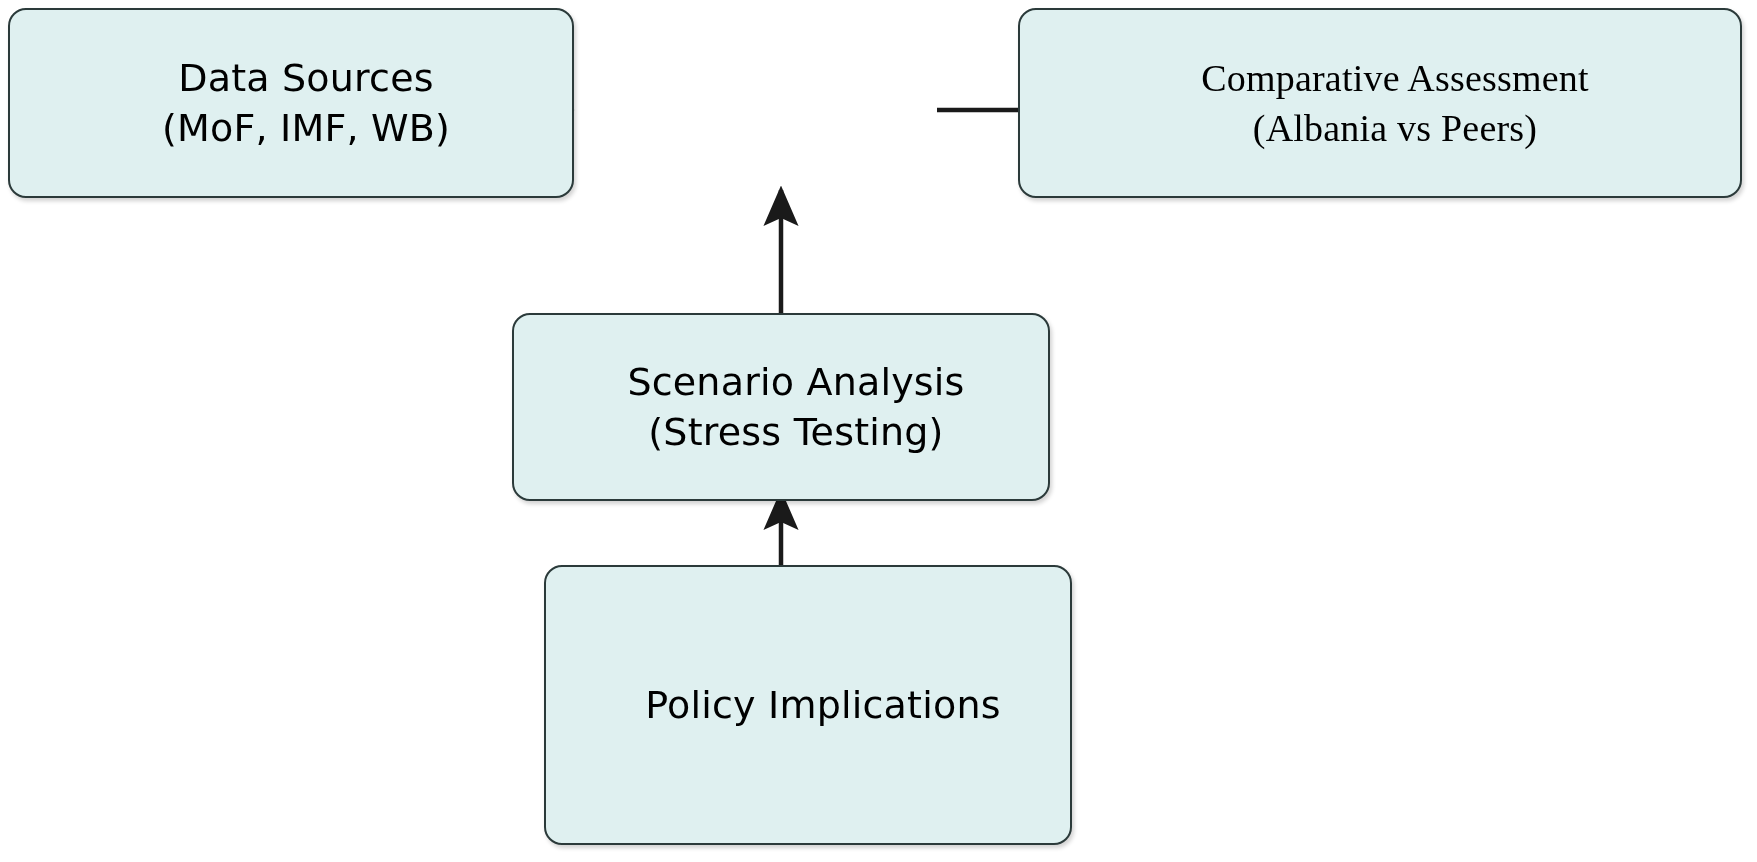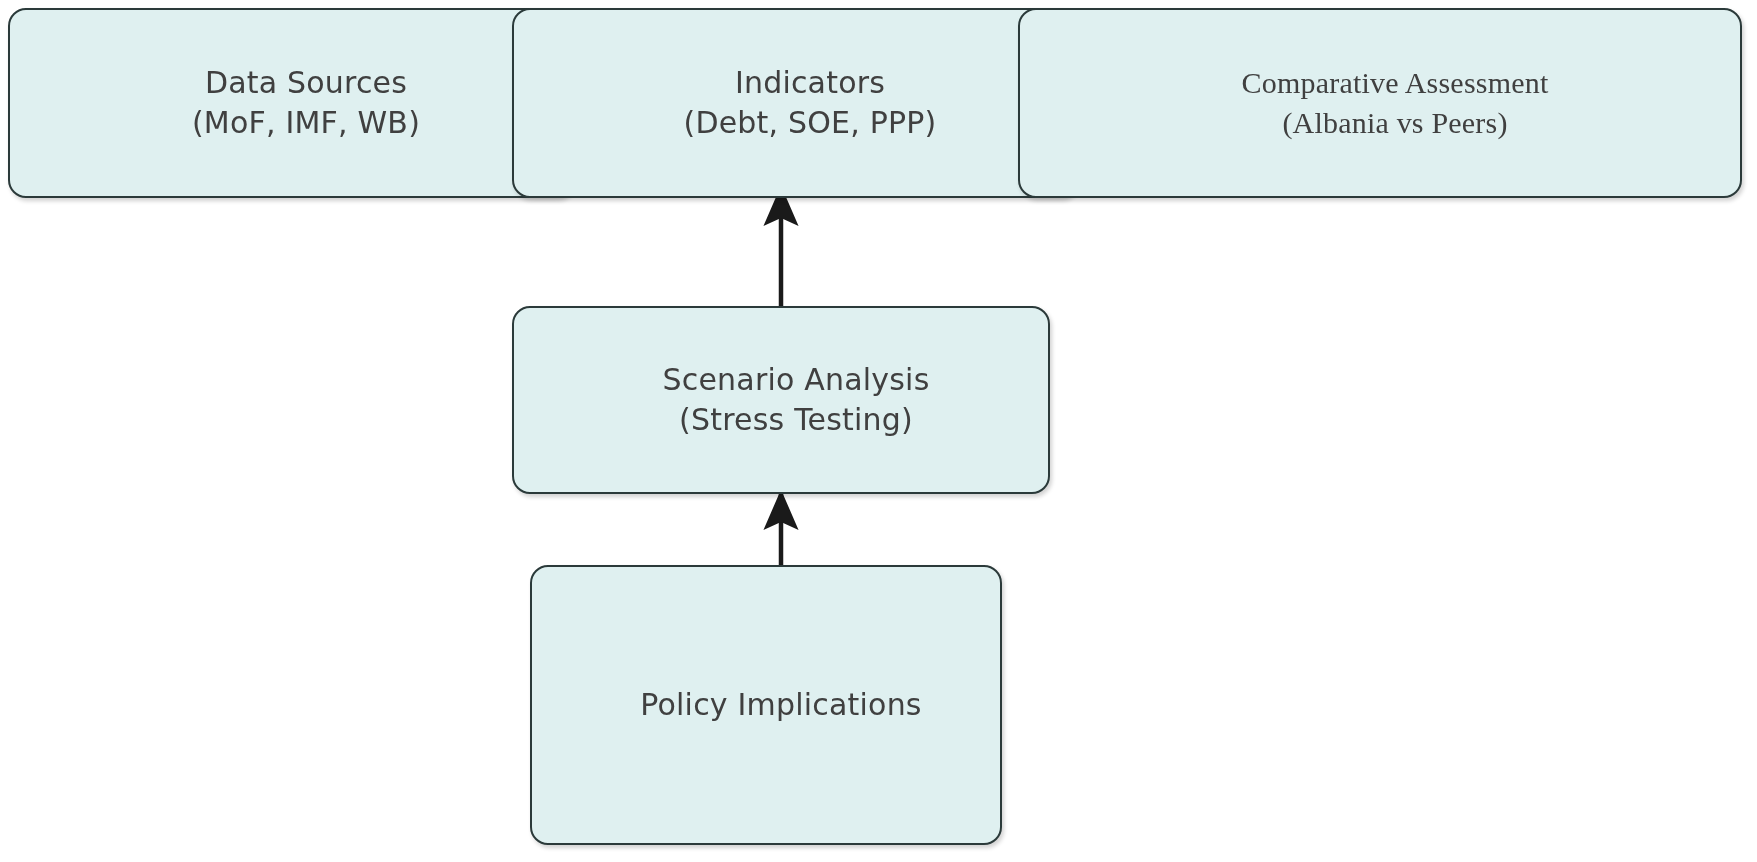--- a/index.html
+++ b/index.html
@@ -20,41 +20,41 @@
   .node {
     position: absolute;
     box-sizing: border-box;
     background: #dff0f0;
     border: 2px solid #2b3a3a;
     border-radius: 18px;
     display: flex;
     align-items: center;
     justify-content: center;
     text-align: center;
-    color: #404040;
-    font-size: 30px;
+    color: #000000;
+    font-size: 38px;
     line-height: 1.32;
     letter-spacing: 0.2px;
     box-shadow: 2px 3px 4px rgba(0,0,0,0.18);
     padding-left: 30px;
   }
   .node .node-label {
     white-space: pre-line;
     display: block;
     padding: 0 14px;
   }
 
   
   #node-data-sources  { left: 8px;    top: 8px;   width: 566px; height: 190px; }
   #node-indicators    { left: 512px;  top: 8px;   width: 566px; height: 190px; }
   #node-comparative   { left: 1018px; top: 8px;   width: 724px; height: 190px; font-family: Liberation Serif, serif; }
 
   
-  #node-scenario      { left: 512px;  top: 306px; width: 538px; height: 188px; }
-  #node-policy        { left: 530px;  top: 565px; width: 472px; height: 280px; text-align: right; }
+  #node-scenario      { left: 512px;  top: 313px; width: 538px; height: 188px; }
+  #node-policy        { left: 544px;  top: 565px; width: 528px; height: 280px; text-align: right; }
 
   
   #connectors {
     position: absolute;
     left: 0; top: 0;
     width: 1757px;
     height: 862px;
     pointer-events: none;
   }
 </style>
@@ -77,24 +77,20 @@
     <line x1="781" y1="316" x2="781" y2="190" stroke="#1a1a1a" stroke-width="4.5" marker-end="url(#arrowhead)"></line>
 
     <line x1="781" y1="570" x2="781" y2="494" stroke="#1a1a1a" stroke-width="4.5" marker-end="url(#arrowhead)"></line>
   </svg>
 
   <div class="node" id="node-data-sources">
     <span class="node-label">Data Sources
 (MoF, IMF, WB)</span>
   </div>
 
-  <div class="node" id="node-indicators">
-    <span class="node-label">Indicators
-(Debt, SOE, PPP)</span>
-  </div>
 
   <div class="node" id="node-comparative">
     <span class="node-label">Comparative Assessment
 (Albania vs Peers)</span>
   </div>
 
   <div class="node" id="node-scenario">
     <span class="node-label">Scenario Analysis
 (Stress Testing)</span>
   </div>

